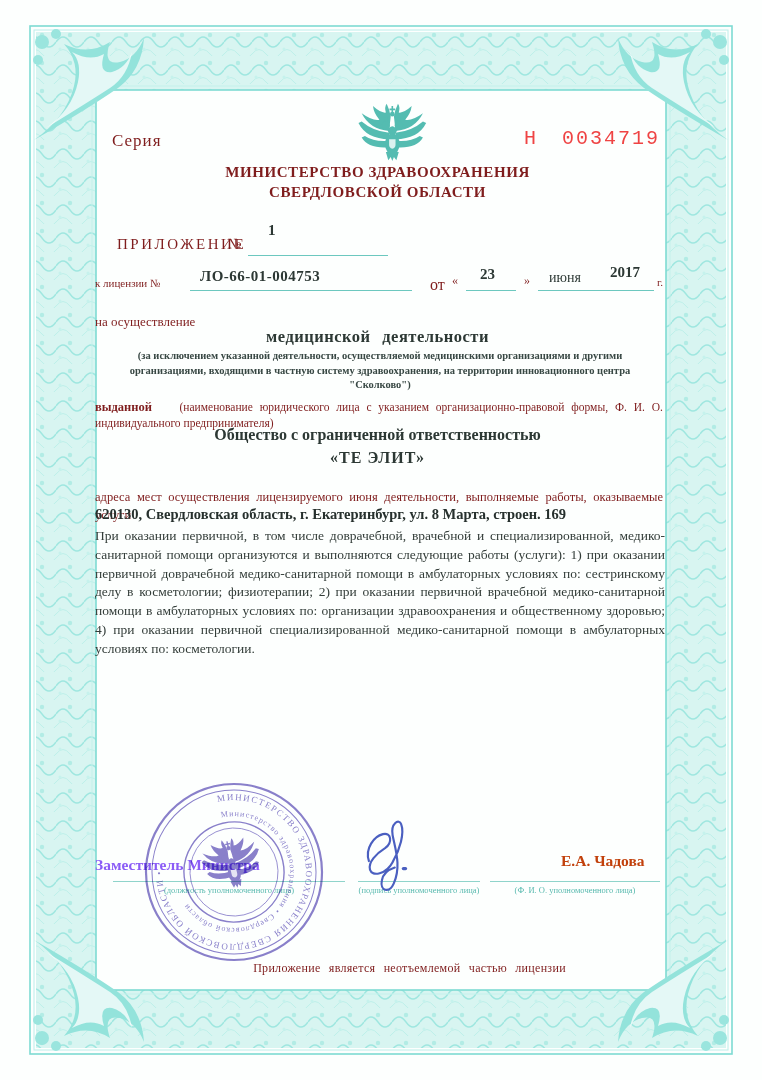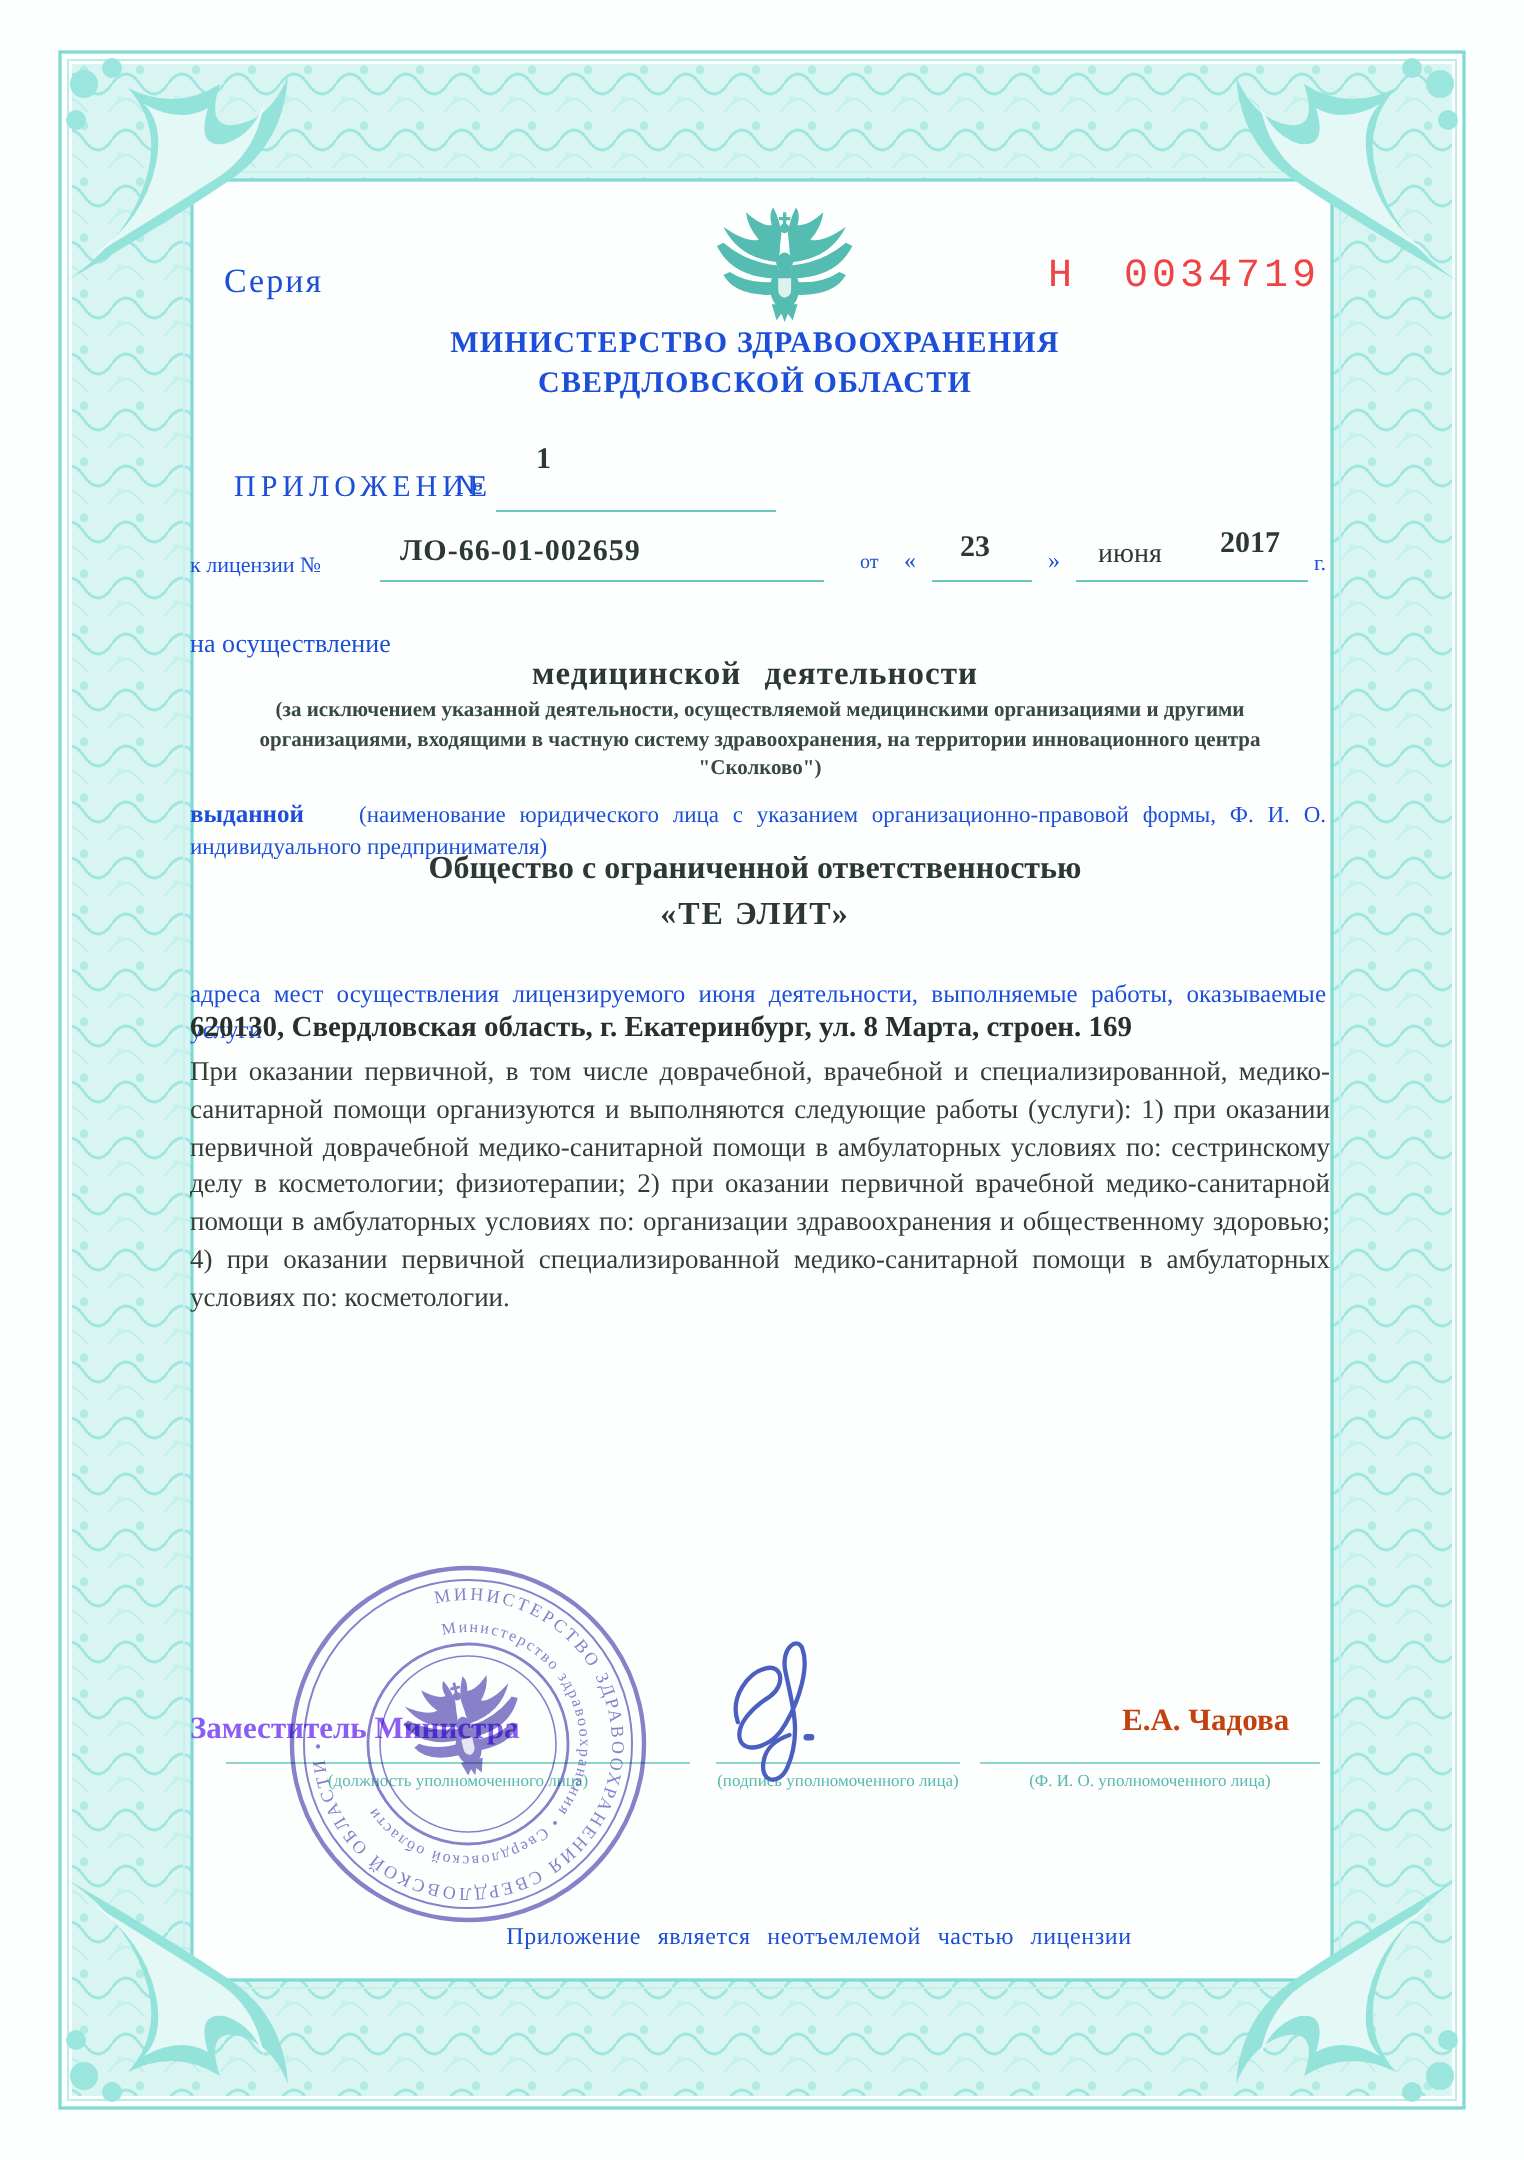--- a/index.html
+++ b/index.html
@@ -3,34 +3,34 @@
 <meta charset="utf-8">
 <style>
   html,body{margin:0;padding:0;background:#e8eeec;}
   .page{
     position:relative; width:762px; height:1080px; margin:0 auto;
     background:#fdfffe; overflow:hidden;
     font-family:"Liberation Serif","DejaVu Serif",serif;
   }
   .abs{position:absolute;}
   
-  .teal{color:#1d4ed8;}
+  .teal{color:#7f1d1d;}
   .dark{color:#2c3834;}
   .series-label{left:112px;top:131px;font-size:17px;letter-spacing:1px;}
   .serial{left:524px;top:127px;font-family:"Liberation Mono","DejaVu Sans Mono",monospace;
           font-size:20px;letter-spacing:2px;color:#ef4444;word-spacing:10px;}
   .ministry{left:95px;top:162px;width:565px;text-align:center;font-weight:bold;
             font-size:15px;line-height:20px;letter-spacing:0.6px;}
   .app-title{left:117px;top:236px;font-size:15px;letter-spacing:2.5px;}
   .app-nosign{left:228px;top:236px;font-size:14px;}
   .app-number{left:268px;top:222px;font-size:15px;font-weight:bold;}
   .rule{border-top:1px solid #6cc8bf;height:0;}
   .lic-label{left:95px;top:277px;font-size:11px;}
   .lic-number{left:200px;top:268px;font-size:15px;font-weight:bold;letter-spacing:0.5px;}
-  .from-label{left:430px;top:276px;font-size:10px;}
+  .from-label{left:430px;top:276px;font-size:16px;}
   .q-open{left:452px;top:273px;font-size:12px;}
   .lic-day{left:480px;top:266px;font-size:15px;font-weight:bold;}
   .q-close{left:524px;top:273px;font-size:12px;}
   .lic-month{left:549px;top:270px;font-size:14px;}
   .lic-year{left:610px;top:264px;font-size:15px;font-weight:bold;}
   .g-label{left:657px;top:276px;font-size:11px;}
   .act-label{left:95px;top:314px;font-size:13px;}
   .act-title{left:95px;top:327px;width:565px;text-align:center;font-weight:bold;
              font-size:16.5px;letter-spacing:0.5px;word-spacing:7px;}
   .exception{left:108px;top:349px;width:544px;text-align:center;font-size:10.5px;
@@ -131,21 +131,21 @@
     <div>МИНИСТЕРСТВО ЗДРАВООХРАНЕНИЯ</div>
     <div>СВЕРДЛОВСКОЙ ОБЛАСТИ</div>
   </div>
 
   <div class="abs teal app-title">ПРИЛОЖЕНИЕ</div>
   <div class="abs teal app-nosign">№</div>
   <div class="abs dark app-number">1</div>
   <div class="abs rule" style="left:248px;top:255px;width:140px;"></div>
 
   <div class="abs teal lic-label">к лицензии №</div>
-  <div class="abs dark lic-number">ЛО-66-01-002659</div>
+  <div class="abs dark lic-number">ЛО-66-01-004753</div>
   <div class="abs rule" style="left:190px;top:290px;width:222px;"></div>
   <div class="abs teal from-label">от</div>
   <div class="abs teal q-open">«</div>
   <div class="abs dark lic-day">23</div>
   <div class="abs rule" style="left:466px;top:290px;width:50px;"></div>
   <div class="abs teal q-close">»</div>
   <div class="abs dark lic-month">июня</div>
   <div class="abs rule" style="left:538px;top:290px;width:68px;"></div>
   <div class="abs dark lic-year">2017</div>
   <div class="abs rule" style="left:606px;top:290px;width:48px;"></div>

